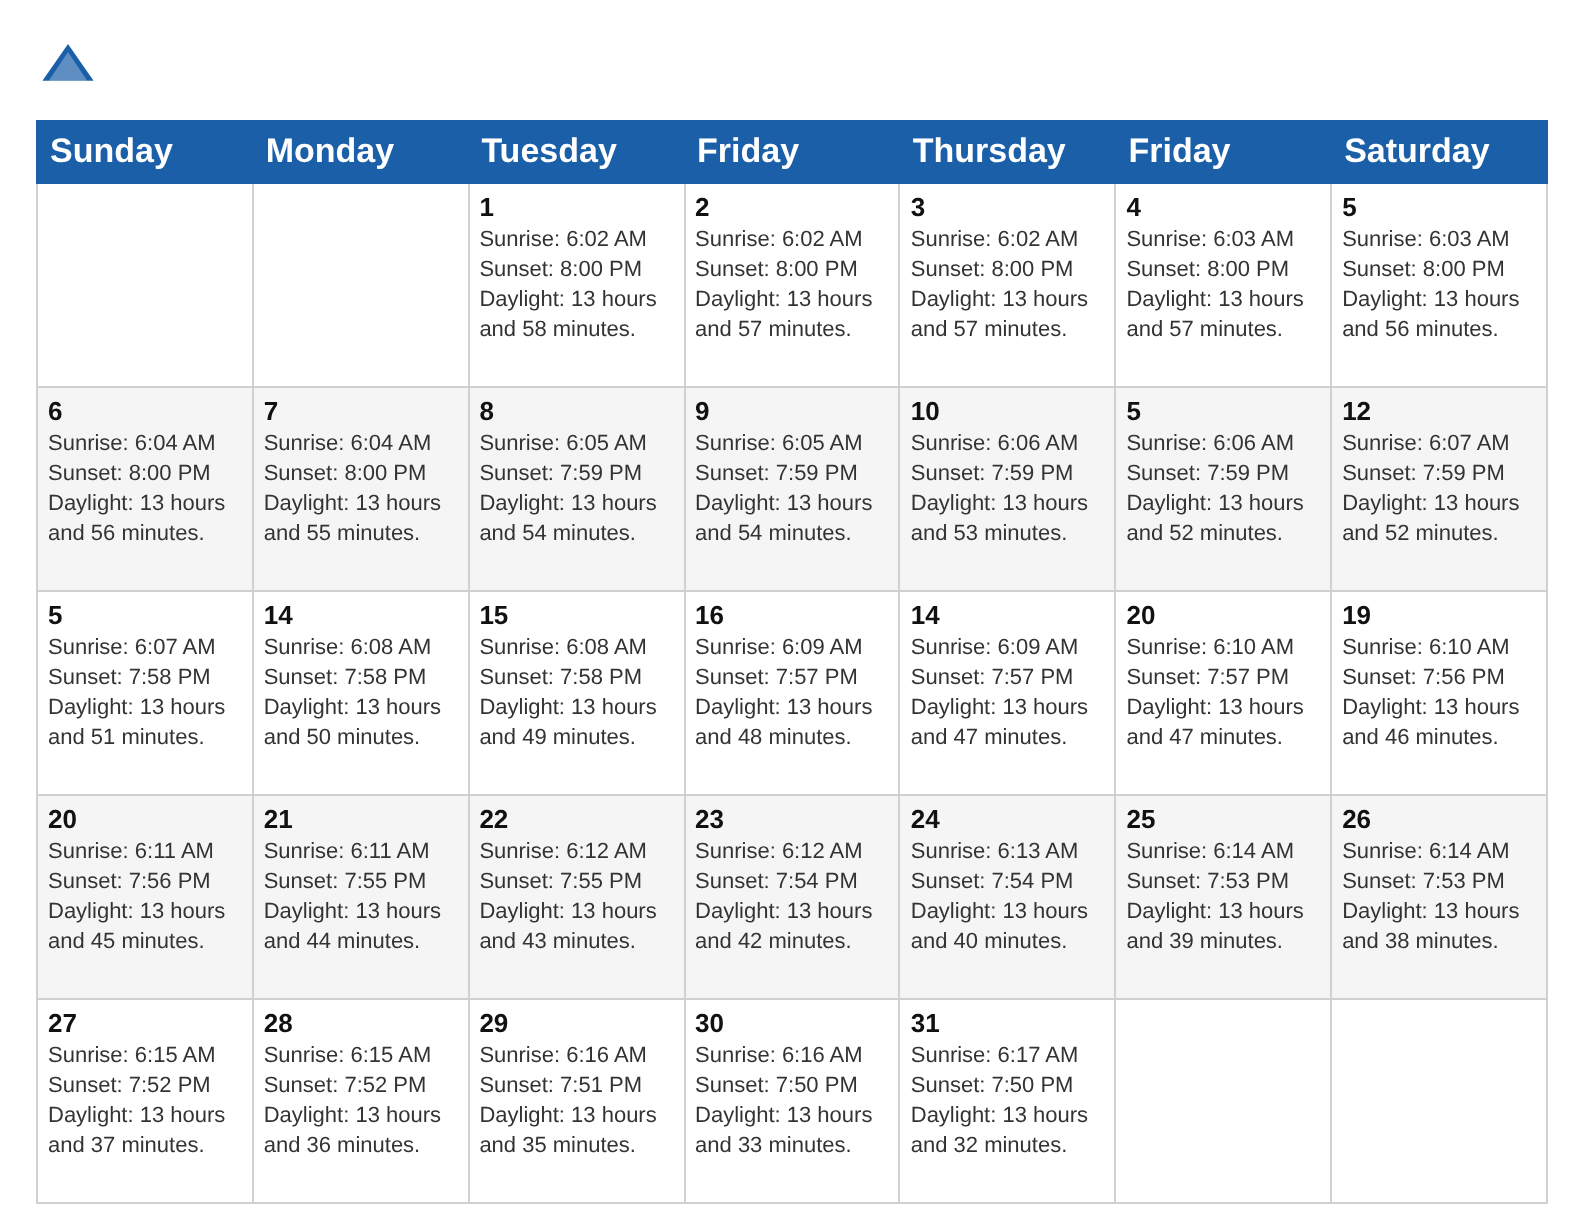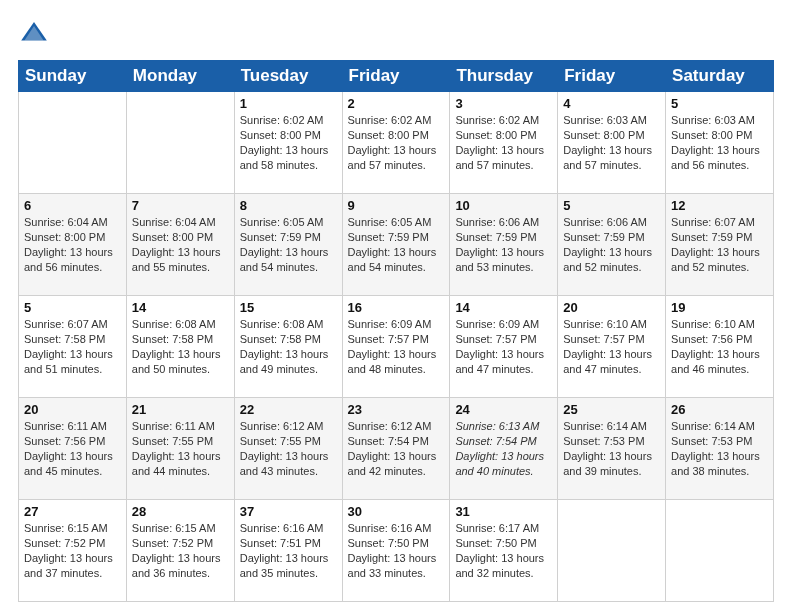--- a/index.html
+++ b/index.html
@@ -283,21 +283,21 @@
 Daylight: 13 hours and 43 minutes.</div>
           </td>
           <td>
             <span class="day-num">23</span>
             <div class="day-info" style="white-space: pre-line;">Sunrise: 6:12 AM
 Sunset: 7:54 PM
 Daylight: 13 hours and 42 minutes.</div>
           </td>
           <td>
             <span class="day-num">24</span>
-            <div class="day-info" style="white-space: pre-line; font-style: italic;">Sunrise: 6:13 AM
+            <div class="day-info" style="white-space: pre-line;">Sunrise: 6:13 AM
 Sunset: 7:54 PM
 Daylight: 13 hours and 40 minutes.</div>
           </td>
           <td>
             <span class="day-num">25</span>
             <div class="day-info" style="white-space: pre-line;">Sunrise: 6:14 AM
 Sunset: 7:53 PM
 Daylight: 13 hours and 39 minutes.</div>
           </td>
           <td>
@@ -314,21 +314,21 @@
 Sunset: 7:52 PM
 Daylight: 13 hours and 37 minutes.</div>
           </td>
           <td>
             <span class="day-num">28</span>
             <div class="day-info" style="white-space: pre-line;">Sunrise: 6:15 AM
 Sunset: 7:52 PM
 Daylight: 13 hours and 36 minutes.</div>
           </td>
           <td>
-            <span class="day-num">37</span>
+            <span class="day-num">29</span>
             <div class="day-info" style="white-space: pre-line;">Sunrise: 6:16 AM
 Sunset: 7:51 PM
 Daylight: 13 hours and 35 minutes.</div>
           </td>
           <td>
             <span class="day-num">30</span>
             <div class="day-info" style="white-space: pre-line;">Sunrise: 6:16 AM
 Sunset: 7:50 PM
 Daylight: 13 hours and 33 minutes.</div>
           </td>

